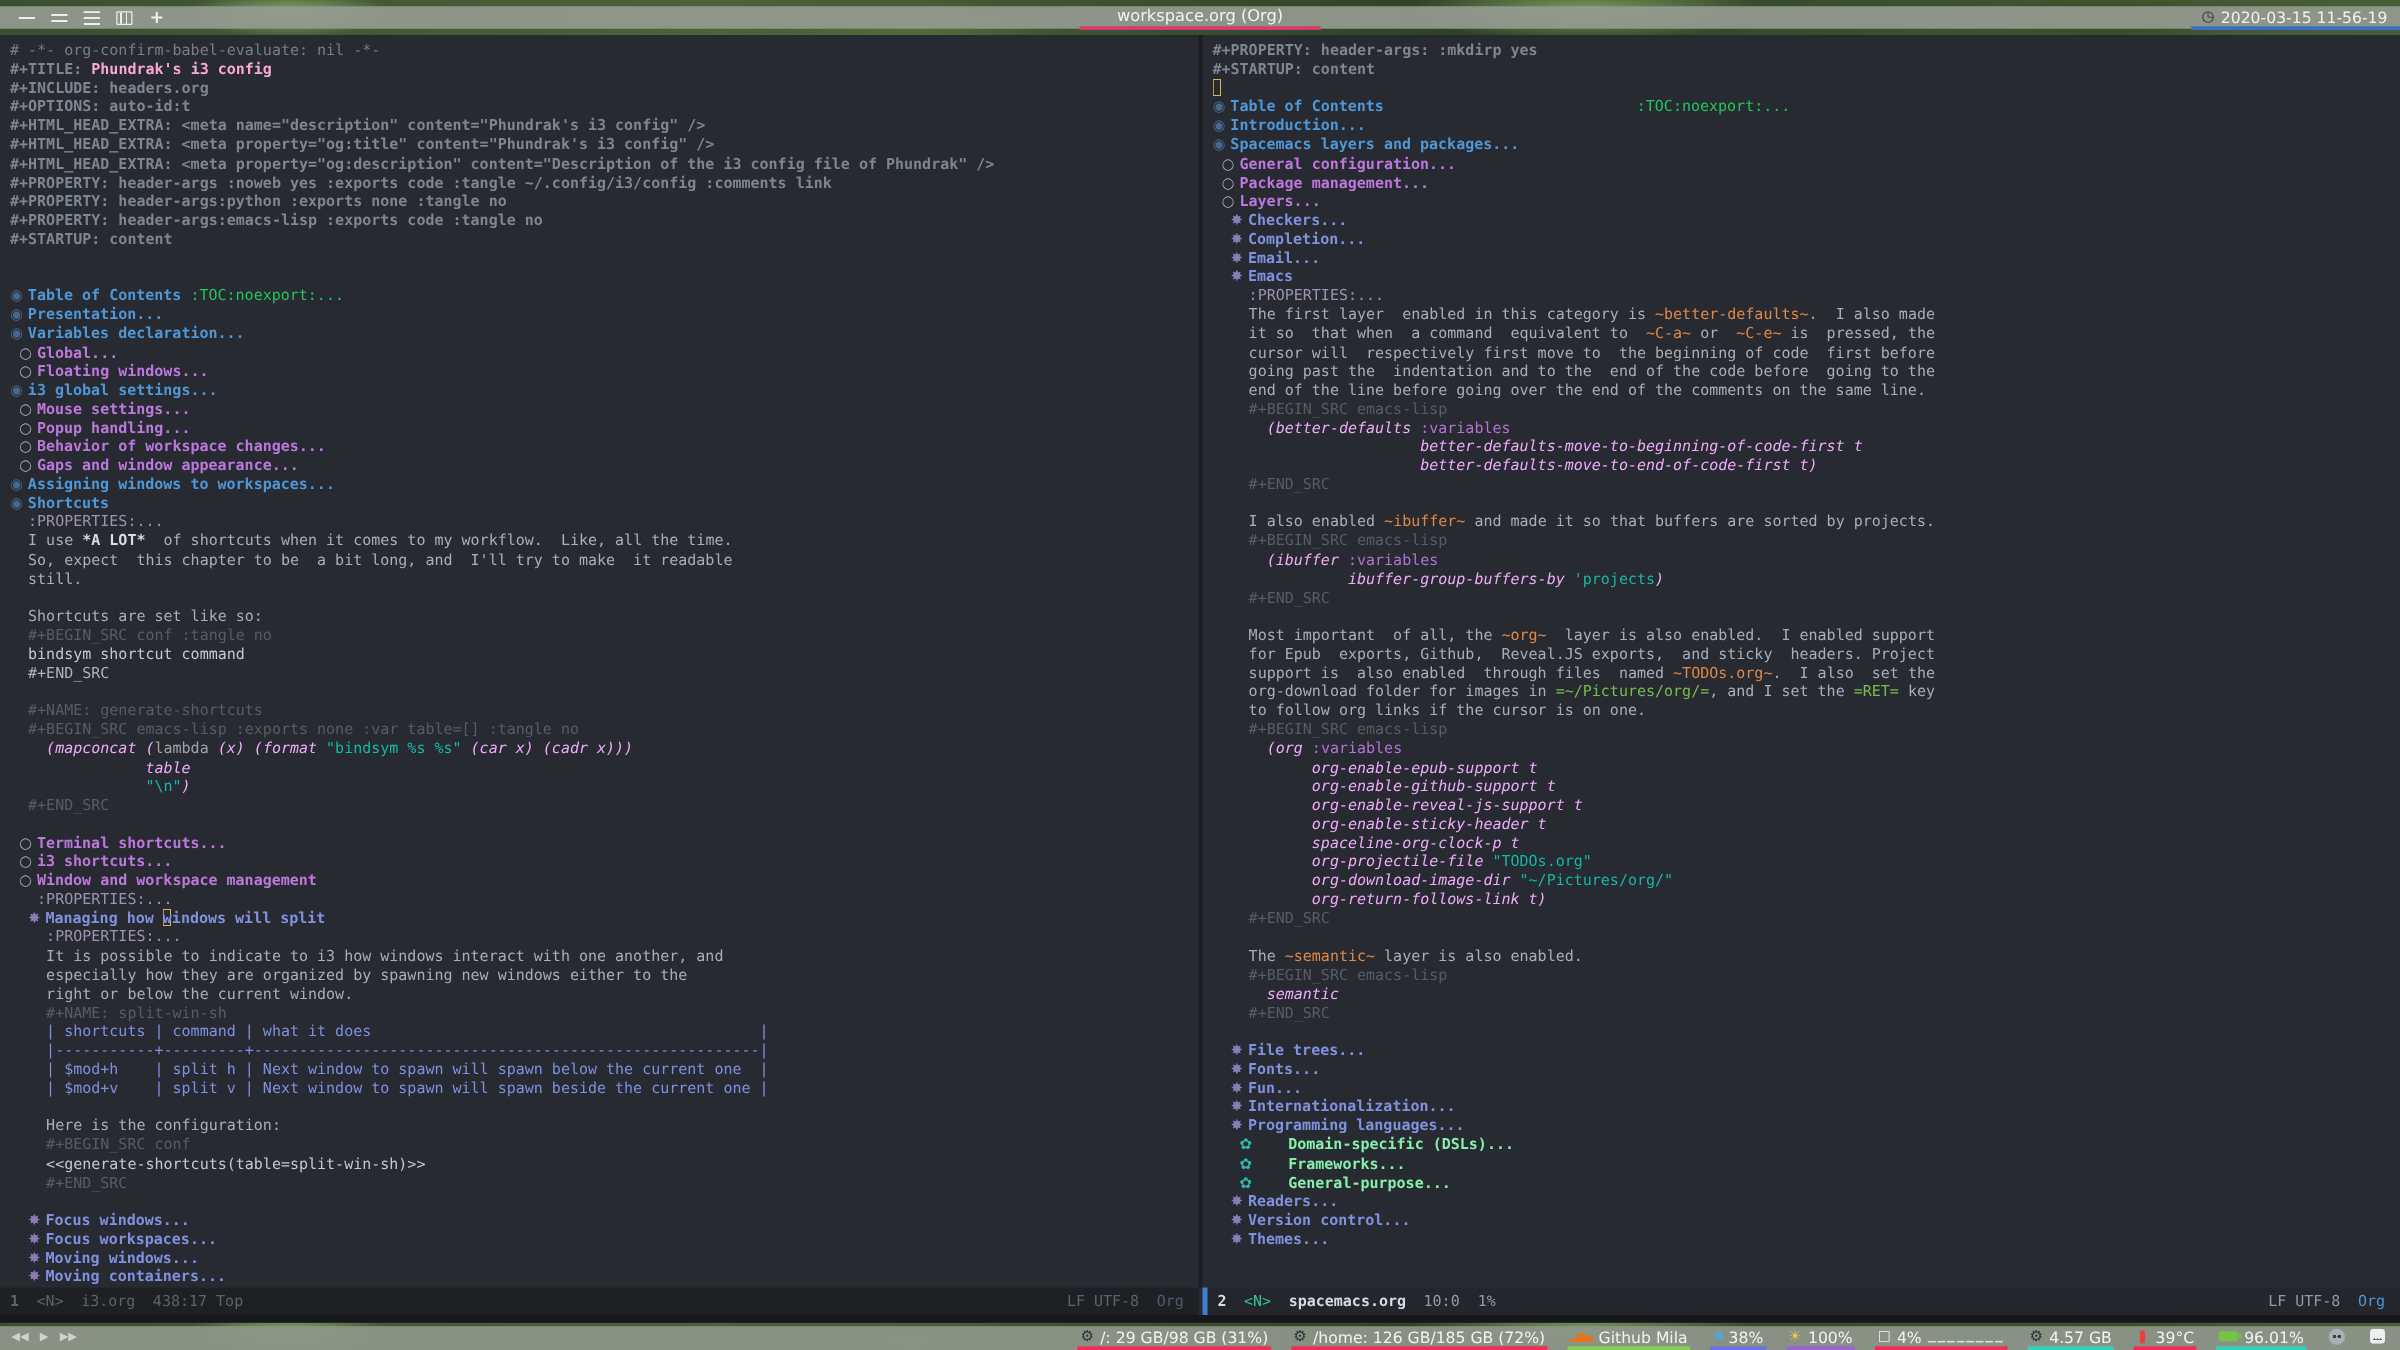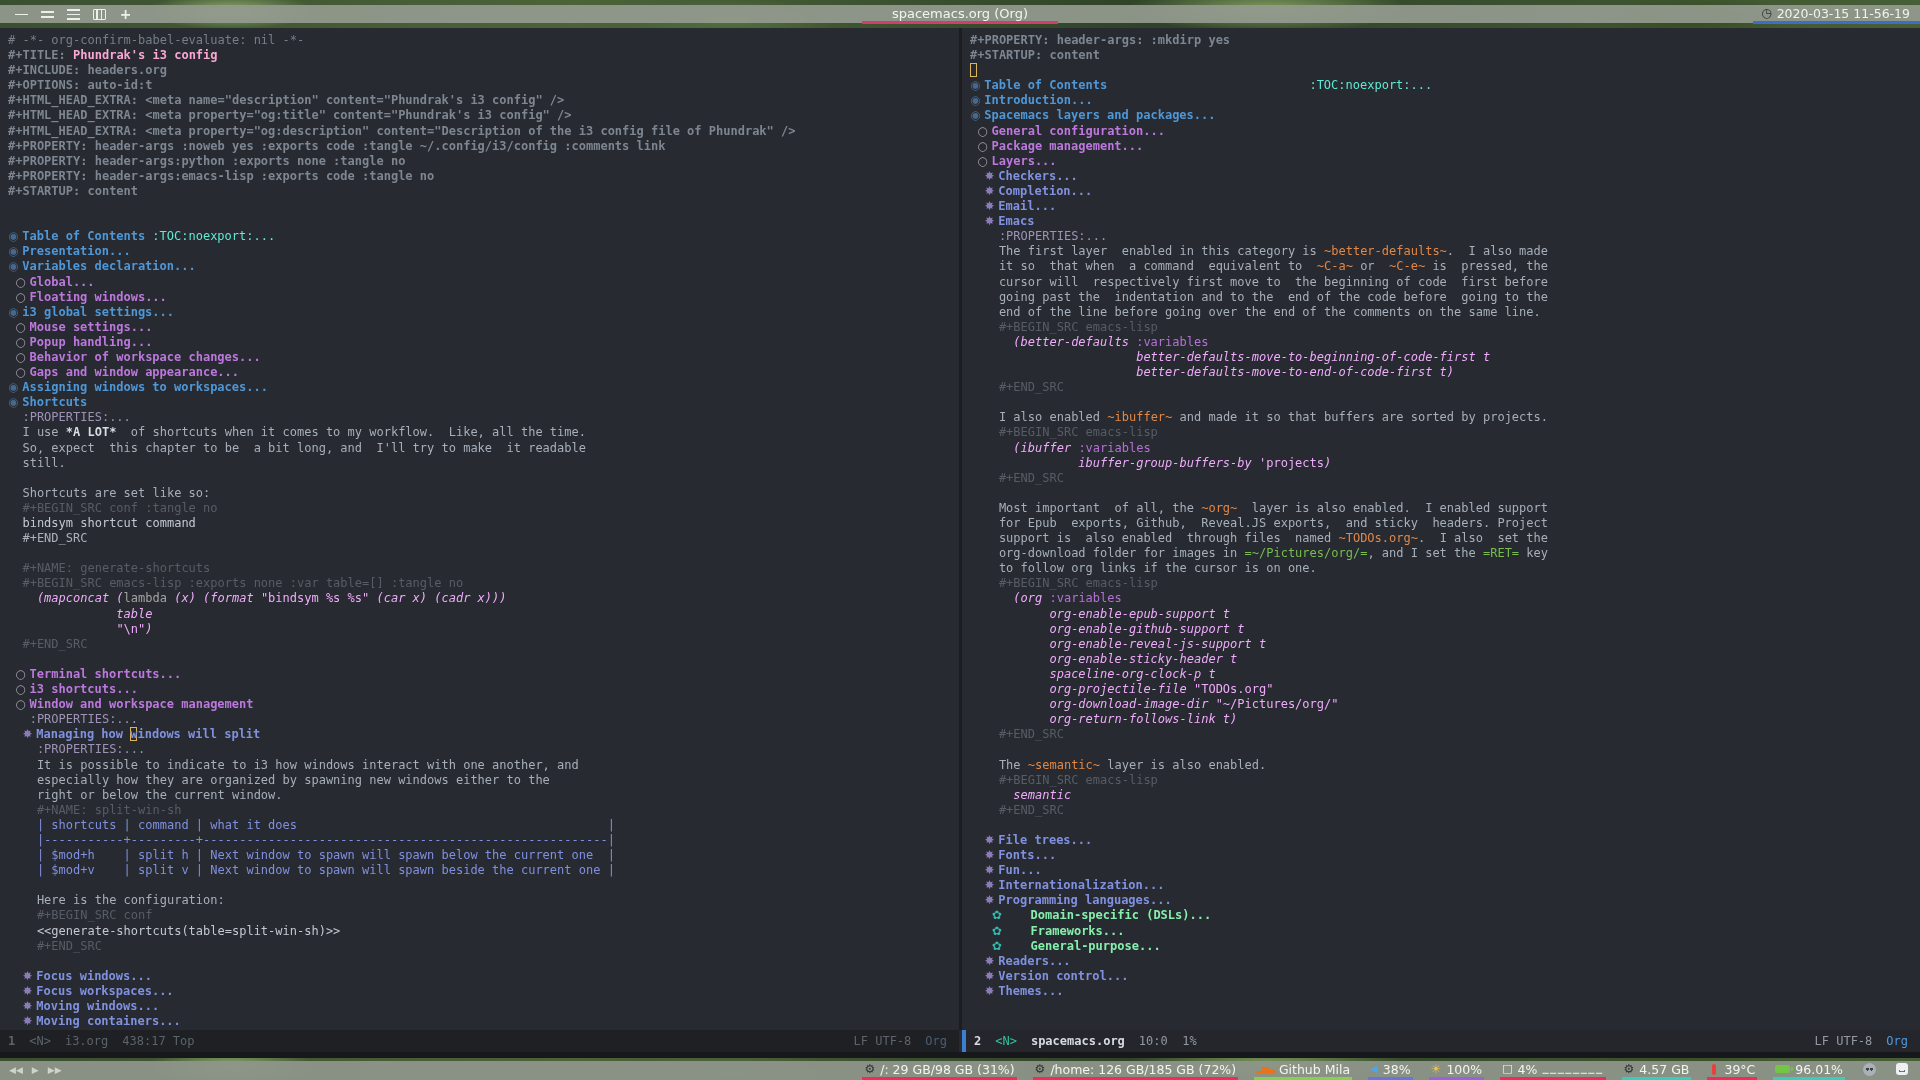--- a/index.html
+++ b/index.html
@@ -56,28 +56,28 @@
   .s-srcb{color:#c2c9d2;}
   .s-h1{color:#4f97d7;font-weight:bold;}
   .s-h2{color:#bc78dd;font-weight:bold;}
   .s-h3{color:#8091e0;font-weight:bold;}
   .s-h4{color:#86efac;font-weight:bold;padding-left:25px;}
   .s-b1{color:#47688c;}
   .s-b2{color:#a9a3b0;}
   .s-b3{color:#8a7cb8;}
   .s-b4{color:#32b8ac;}
   .s-drw{color:#9d93b5;}
-  .s-tag{color:#5eead4;}
+  .s-tag{color:#22c55e;}
   .s-bold{color:#d6dde6;font-weight:bold;}
   .s-code{color:#e18747;}
   .s-verb{color:#77bd4f;}
   .s-tbl{color:#7f90e0;}
   .s-kw{color:#a3a3a3;}
   .s-kwp{color:#b472d4;}
-  .s-str{color:#f0abfc;}
+  .s-str{color:#14b8a6;}
   .s-src{color:#f0abfc;font-style:italic;}
   .s-cur{box-shadow:inset 0 0 0 1px #e0b458;}
 
   
   .modeline{position:absolute;top:1002px;height:22px;display:flex;align-items:center;
     font-family:"DejaVu Sans Mono",monospace;font-size:12px;white-space:pre;}
   .modeline.inactive{left:0;width:959px;background:#1e2024;color:#5c636c;}
   .modeline.active{left:962px;right:0;background:#24262c;color:#9299a2;}
   .ml-bar{width:4px;height:22px;background:#3b7fd0;margin-right:8px;}
   .ml-item{margin-right:14px;}
@@ -135,21 +135,21 @@
         <span class="ws">
           <span class="wsg wsg-three"></span>
         </span>
         <span class="ws">
           <span class="wsg wsg-four"></span>
         </span>
         <span class="ws">
           <span class="wsg wsg-plus wsg-text">+</span>
         </span>
       </div>
-    <div class="title-chip">spacemacs.org (Org)</div>
+    <div class="title-chip">workspace.org (Org)</div>
     <div class="clock-chip">
       <span class="clock-glyph">◷</span>
       <span>2020-03-15 11-56-19</span>
     </div>
   </div>
 
   <div class="editor">
     <div class="pane left">
       <pre class="lines" id="left-lines"><div class="ln"><span class="s-cm"># -*- org-confirm-babel-evaluate: nil -*-</span></div><div class="ln"><span class="s-mt">#+TITLE: </span><span class="s-ttl">Phundrak's i3 config</span></div><div class="ln"><span class="s-mt">#+INCLUDE: headers.org</span></div><div class="ln"><span class="s-mt">#+OPTIONS: auto-id:t</span></div><div class="ln"><span class="s-mt">#+HTML_HEAD_EXTRA: &lt;meta name="description" content="Phundrak's i3 config" /&gt;</span></div><div class="ln"><span class="s-mt">#+HTML_HEAD_EXTRA: &lt;meta property="og:title" content="Phundrak's i3 config" /&gt;</span></div><div class="ln"><span class="s-mt">#+HTML_HEAD_EXTRA: &lt;meta property="og:description" content="Description of the i3 config file of Phundrak" /&gt;</span></div><div class="ln"><span class="s-mt">#+PROPERTY: header-args :noweb yes :exports code :tangle ~/.config/i3/config :comments link</span></div><div class="ln"><span class="s-mt">#+PROPERTY: header-args:python :exports none :tangle no</span></div><div class="ln"><span class="s-mt">#+PROPERTY: header-args:emacs-lisp :exports code :tangle no</span></div><div class="ln"><span class="s-mt">#+STARTUP: content</span></div><div class="ln"></div><div class="ln"></div><div class="ln"><span class="s-b1 bul">◉ </span><span class="s-h1">Table of Contents</span><span class="s-tag"> :TOC:noexport:...</span></div><div class="ln"><span class="s-b1 bul">◉ </span><span class="s-h1">Presentation...</span></div><div class="ln"><span class="s-b1 bul">◉ </span><span class="s-h1">Variables declaration...</span></div><div class="ln"><span class="s-t"> </span><span class="s-b2 bul">○ </span><span class="s-h2">Global...</span></div><div class="ln"><span class="s-t"> </span><span class="s-b2 bul">○ </span><span class="s-h2">Floating windows...</span></div><div class="ln"><span class="s-b1 bul">◉ </span><span class="s-h1">i3 global settings...</span></div><div class="ln"><span class="s-t"> </span><span class="s-b2 bul">○ </span><span class="s-h2">Mouse settings...</span></div><div class="ln"><span class="s-t"> </span><span class="s-b2 bul">○ </span><span class="s-h2">Popup handling...</span></div><div class="ln"><span class="s-t"> </span><span class="s-b2 bul">○ </span><span class="s-h2">Behavior of workspace changes...</span></div><div class="ln"><span class="s-t"> </span><span class="s-b2 bul">○ </span><span class="s-h2">Gaps and window appearance...</span></div><div class="ln"><span class="s-b1 bul">◉ </span><span class="s-h1">Assigning windows to workspaces...</span></div><div class="ln"><span class="s-b1 bul">◉ </span><span class="s-h1">Shortcuts</span></div><div class="ln"><span class="s-drw">  :PROPERTIES:...</span></div><div class="ln"><span class="s-t">  I use </span><span class="s-bold">*A LOT*</span><span class="s-t">  of shortcuts when it comes to my workflow.  Like, all the time.</span></div><div class="ln"><span class="s-t">  So, expect  this chapter to be  a bit long, and  I'll try to make  it readable</span></div><div class="ln"><span class="s-t">  still.</span></div><div class="ln"></div><div class="ln"><span class="s-t">  Shortcuts are set like so:</span></div><div class="ln"><span class="s-dim">  #+BEGIN_SRC conf :tangle no</span></div><div class="ln"><span class="s-srcb">  bindsym shortcut command</span></div><div class="ln"><span class="s-endb">  #+END_SRC</span></div><div class="ln"></div><div class="ln"><span class="s-dim">  #+NAME: generate-shortcuts</span></div><div class="ln"><span class="s-dim">  #+BEGIN_SRC emacs-lisp :exports none :var table=[] :tangle no</span></div><div class="ln"><span class="s-src">    (mapconcat (</span><span class="s-kw">lambda</span><span class="s-src"> (x) (format </span><span class="s-str">"bindsym %s %s"</span><span class="s-src"> (car x) (cadr x)))</span></div><div class="ln"><span class="s-src">               table</span></div><div class="ln"><span class="s-src">               </span><span class="s-str">"\n"</span><span class="s-src">)</span></div><div class="ln"><span class="s-dim">  #+END_SRC</span></div><div class="ln"></div><div class="ln"><span class="s-t"> </span><span class="s-b2 bul">○ </span><span class="s-h2">Terminal shortcuts...</span></div><div class="ln"><span class="s-t"> </span><span class="s-b2 bul">○ </span><span class="s-h2">i3 shortcuts...</span></div><div class="ln"><span class="s-t"> </span><span class="s-b2 bul">○ </span><span class="s-h2">Window and workspace management</span></div><div class="ln"><span class="s-drw">   :PROPERTIES:...</span></div><div class="ln"><span class="s-t">  </span><span class="s-b3 bul">✸ </span><span class="s-h3">Managing how </span><span class="s-h3 s-cur">w</span><span class="s-h3">indows will split</span></div><div class="ln"><span class="s-drw">    :PROPERTIES:...</span></div><div class="ln"><span class="s-t">    It is possible to indicate to i3 how windows interact with one another, and</span></div><div class="ln"><span class="s-t">    especially how they are organized by spawning new windows either to the</span></div><div class="ln"><span class="s-t">    right or below the current window.</span></div><div class="ln"><span class="s-dim">    #+NAME: split-win-sh</span></div><div class="ln"><span class="s-tbl">    | shortcuts | command | what it does                                           |</span></div><div class="ln"><span class="s-tbl">    |-----------+---------+--------------------------------------------------------|</span></div><div class="ln"><span class="s-tbl">    | $mod+h    | split h | Next window to spawn will spawn below the current one  |</span></div><div class="ln"><span class="s-tbl">    | $mod+v    | split v | Next window to spawn will spawn beside the current one |</span></div><div class="ln"></div><div class="ln"><span class="s-t">    Here is the configuration:</span></div><div class="ln"><span class="s-dim">    #+BEGIN_SRC conf</span></div><div class="ln"><span class="s-srcb">    &lt;&lt;generate-shortcuts(table=split-win-sh)&gt;&gt;</span></div><div class="ln"><span class="s-dim">    #+END_SRC</span></div><div class="ln"></div><div class="ln"><span class="s-t">  </span><span class="s-b3 bul">✸ </span><span class="s-h3">Focus windows...</span></div><div class="ln"><span class="s-t">  </span><span class="s-b3 bul">✸ </span><span class="s-h3">Focus workspaces...</span></div><div class="ln"><span class="s-t">  </span><span class="s-b3 bul">✸ </span><span class="s-h3">Moving windows...</span></div><div class="ln"><span class="s-t">  </span><span class="s-b3 bul">✸ </span><span class="s-h3">Moving containers...</span></div></pre>
     </div>

